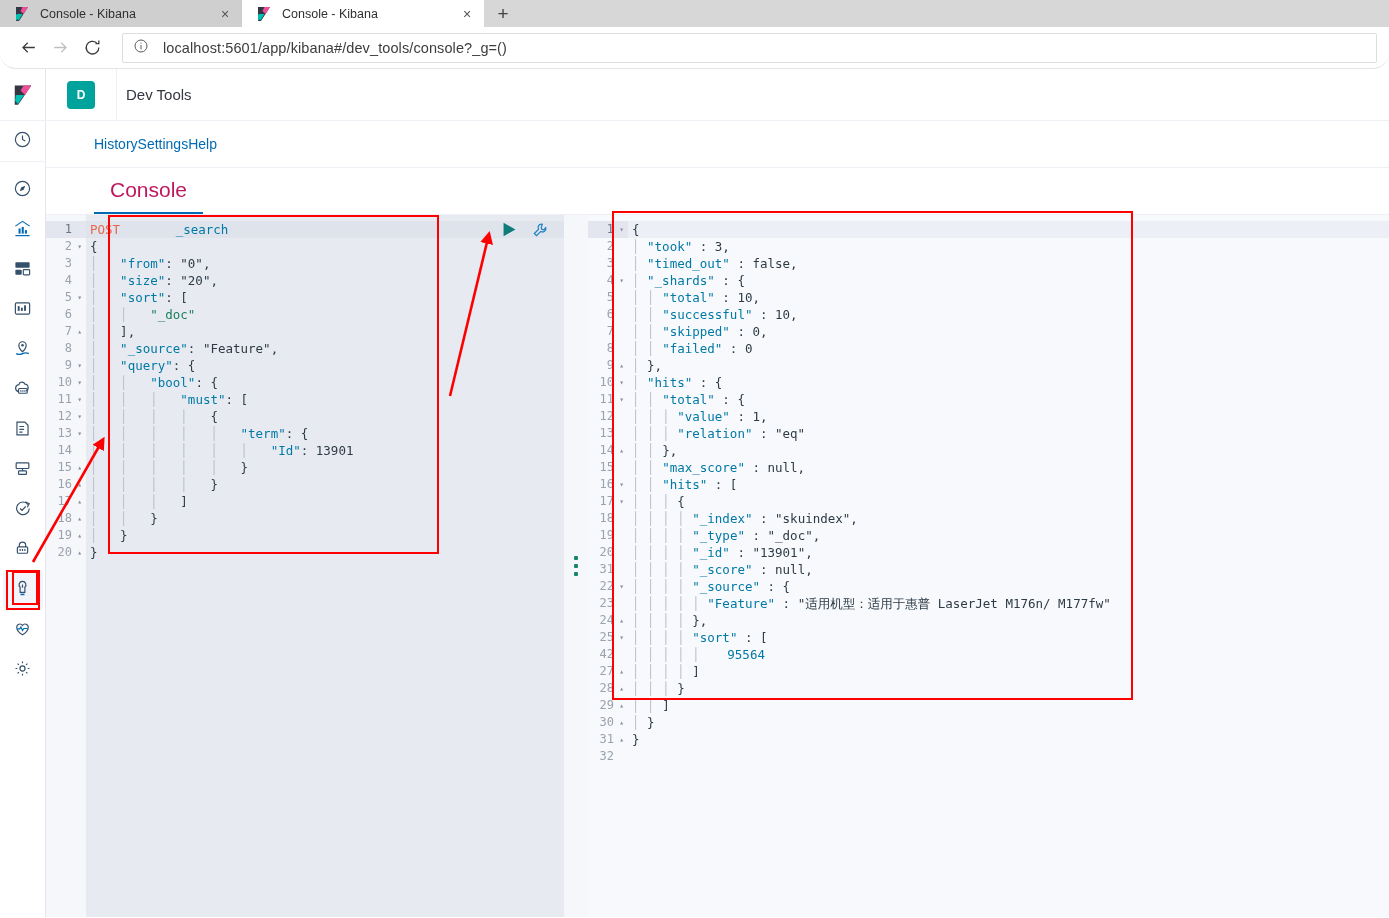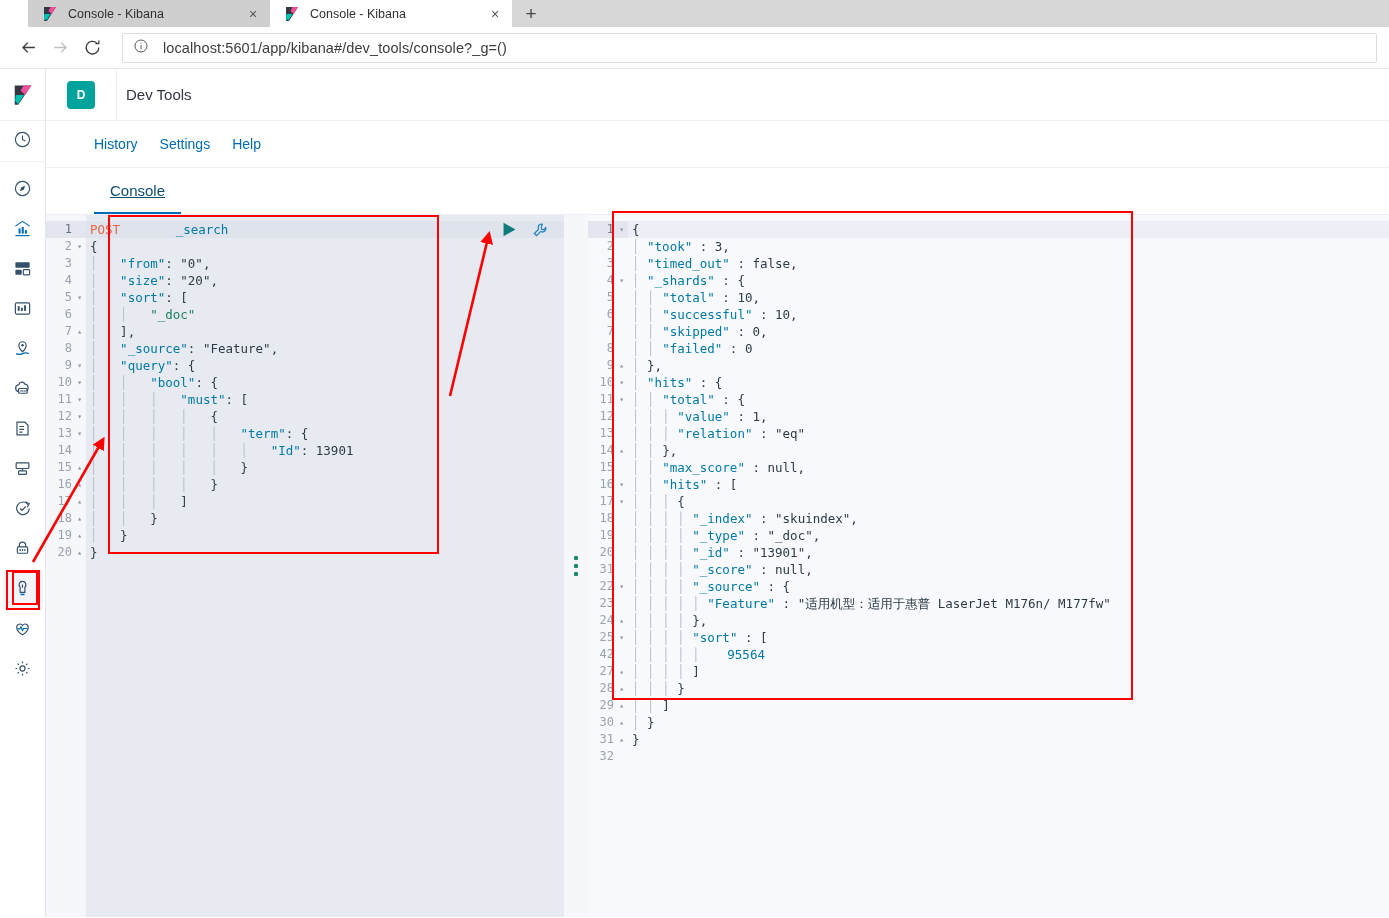--- a/index.html
+++ b/index.html
@@ -10,21 +10,20 @@
     overflow: hidden;
   }
 
   
   .browser-tabstrip {
     height: 27px;
     background: #d7d7d7;
     display: flex;
     align-items: flex-start;
     position: relative;
-    margin-left: 28px;
   }
   .btab {
     height: 27px;
     width: 242px;
     display: flex;
     align-items: center;
     padding: 0 8px 0 14px;
     font-size: 12px;
     color: #2b2b2b;
     position: relative;
@@ -47,20 +46,21 @@
     font-size: 19px; color: #444; background: #d7d7d7;
   }
 
   .browser-toolbar {
     height: 42px;
     background: #ffffff;
     display: flex;
     align-items: center;
     padding: 16px 12px;
     border-bottom: 1px solid #e4e4e4;
+    border-radius: 16px;
   }
   .navbtn {
     width: 32px; height: 32px;
     display: flex; align-items: center; justify-content: center;
     color: #3b3b3b;
   }
   .navbtn.disabled { color: #c0c0c0; }
   .omnibox {
     flex: 1 1 auto;
     height: 30px;
@@ -126,38 +126,37 @@
     display: flex; align-items: center; justify-content: center;
     font-size: 12px; font-weight: 600;
     margin-left: 21px;
   }
   .kb-header-sep { width: 1px; height: 52px; background: #eef0f5; margin-left: 21px; }
   .kb-apptitle { font-size: 15px; color: #343741; margin-left: 9px; }
 
   .kb-subnav {
     height: 47px; flex: 0 0 47px;
     display: flex; align-items: center;
-    padding-left: 48px; gap: 22px;
+    padding-left: 48px; 
     border-bottom: 1px solid #eef0f5;
     background: #fff;
   }
   .kb-subnav a { font-size: 14px; color: #006bb4; text-decoration: none; }
 
   .kb-tabs {
     height: 47px; flex: 0 0 47px;
     display: flex; align-items: stretch;
     padding-left: 48px; gap: 0;
     border-bottom: 1px solid #eef0f5;
     background: #fff;
   }
   .kb-tab {
     display: flex; align-items: center; padding: 0 16px;
-    font-size: 15px; color: #0c4a6e;
+    font-size: 21px; color: #be185d;
     border-bottom: 2px solid transparent;
-    text-decoration: underline;
   }
   .kb-tab.selected { border-bottom-color: #006bb4; font-weight: 400; }
 
   
   .console-wrap { flex: 1 1 auto; display: flex; min-height: 0; background: #fff; position: relative; }
 
   .pane { position: relative; min-width: 0; display: flex; }
   .pane-req { flex: 0 0 518px; background: #f5f7fa; }
   .resizer {
     flex: 0 0 24px; background: #f5f7fa;

